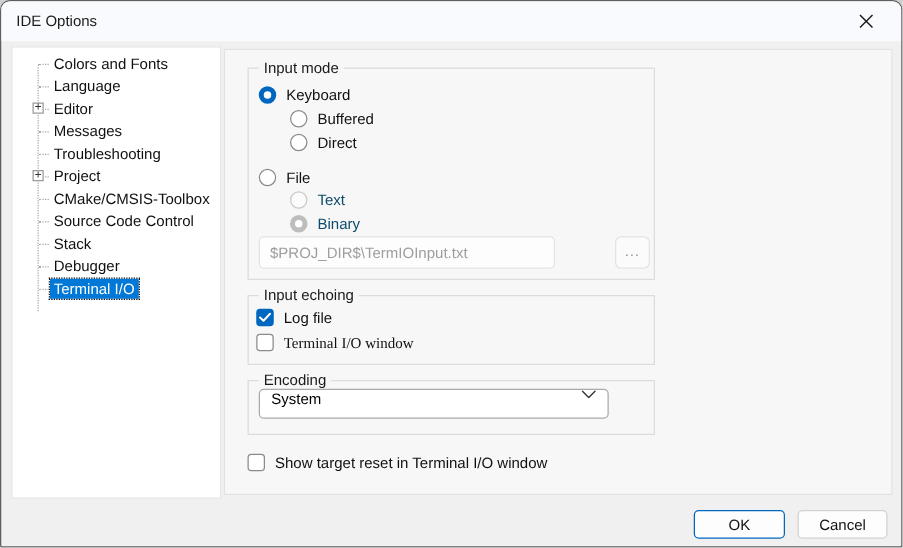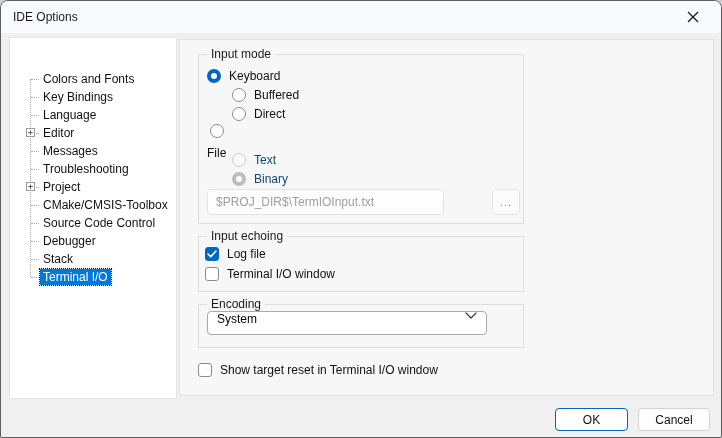--- a/index.html
+++ b/index.html
@@ -12,21 +12,21 @@
     border:1px solid #5f5f5f;
     border-radius:8px 8px 2px 2px;
     overflow:hidden;
   }
   
   .titlebar{position:absolute;left:0;top:0;width:100%;height:32px;background:#f9fafd;display:flex;align-items:center;}
   .title{padding-left:12px;font-size:12px;color:#1b1b1b;}
   .closebtn{position:absolute;right:6px;top:0;width:44px;height:32px;display:flex;align-items:center;justify-content:center;cursor:default;}
   
   .tree-panel{position:absolute;left:8px;top:36px;width:168px;height:362px;background:#ffffff;border:1px solid #e3e3e3;overflow:hidden;}
-  .tree{position:relative;padding-top:4px;margin-top:28px;}
+  .tree{position:relative;padding-top:4px;}
   .vline{position:absolute;left:20px;top:13px;height:198px;width:0;border-left:1px dotted #a9a9a9;}
   .trow{height:18px;position:relative;display:flex;align-items:center;}
   .stub{position:absolute;left:21px;top:9px;width:8px;height:0;border-top:1px dotted #a9a9a9;}
   .expander{position:absolute;left:16px;top:4px;width:9px;height:9px;border:1px solid #9a9a9a;background:#fff;display:flex;align-items:center;justify-content:center;z-index:2;}
   .plus{font-size:9px;line-height:1;margin-top:-1px;color:#333;font-family:"DejaVu Sans Mono",monospace;}
   .tlabel{margin-left:30px;padding:1px 3px;white-space:nowrap;}
   .tlabel.sel{background:#0078d7;color:#fff;outline:1px dotted #0f0f0f;}
   
   .content-panel{position:absolute;left:178px;top:38px;width:535px;height:357px;background:#f7f7f7;border:1px solid #e2e2e2;}
   .group{position:absolute;border:1px solid #dcdcdc;padding-left:40px;}
@@ -64,24 +64,20 @@
   <div class="tree-panel">
     <div class="tree">
       <div class="vline"></div>
 
       <div class="trow">
         <span class="stub"></span>
         <span class="tlabel">Colors and Fonts</span>
       </div>
       <div class="trow">
         <span class="stub"></span>
-        <span class="tlabel">Key Bindings</span>
-      </div>
-      <div class="trow">
-        <span class="stub"></span>
         <span class="tlabel">Language</span>
       </div>
       <div class="trow">
         <span class="stub"></span>
         <span class="expander">
             <span class="plus">+</span>
           </span>
         <span class="tlabel">Editor</span>
       </div>
       <div class="trow">
@@ -102,25 +98,25 @@
       <div class="trow">
         <span class="stub"></span>
         <span class="tlabel">CMake/CMSIS-Toolbox</span>
       </div>
       <div class="trow">
         <span class="stub"></span>
         <span class="tlabel">Source Code Control</span>
       </div>
       <div class="trow">
         <span class="stub"></span>
-        <span class="tlabel">Debugger</span>
+        <span class="tlabel">Stack</span>
       </div>
       <div class="trow">
         <span class="stub"></span>
-        <span class="tlabel">Stack</span>
+        <span class="tlabel">Debugger</span>
       </div>
       <div class="trow">
         <span class="stub"></span>
         <span class="tlabel sel">Terminal I/O</span>
       </div>
     </div>
   </div>
 
   <div class="content-panel">
 
@@ -132,21 +128,21 @@
         <span>Keyboard</span>
       </div>
       <div class="ctl" style="left:33px;top:32px;">
         <span class="radio"></span>
         <span>Buffered</span>
       </div>
       <div class="ctl" style="left:33px;top:51px;">
         <span class="radio"></span>
         <span>Direct</span>
       </div>
-      <div class="ctl" style="left:8px;top:69px;flex-direction:column;">
+      <div class="ctl" style="left:8px;top:79px;">
         <span class="radio"></span>
         <span>File</span>
       </div>
       <div class="ctl" style="left:33px;top:97px;">
         <span class="radio disb"></span>
         <span class="dis">Text</span>
       </div>
       <div class="ctl" style="left:33px;top:116px;">
         <span class="radio disb checked"></span>
         <span class="dis">Binary</span>
@@ -160,21 +156,21 @@
       <span class="gtitle">Input echoing</span>
 
       <div class="ctl" style="left:6px;top:9px;">
         <span class="cb checked">
           <svg width="10" height="8" viewBox="0 0 10 8">
             <polyline points="1,4 3.8,6.6 9,1" fill="none" stroke="#ffffff" stroke-width="1.6" stroke-linecap="round" stroke-linejoin="round"></polyline>
           </svg>
         </span>
         <span>Log file</span>
       </div>
-      <div class="ctl" style="left:6px;top:29px;">
+      <div class="ctl" style="left:6px;top:29px;font-family:Liberation Serif, serif;">
         <span class="cb"></span>
         <span>Terminal I/O window</span>
       </div>
     </div>
 
     <div class="group" style="left:18px;top:264px;width:326px;height:44px;">
       <span class="gtitle">Encoding</span>
       <div class="combo" style="left:8px;top:6px;width:280px;height:24px;">
         <span>System</span>
         <svg width="12" height="7" viewBox="0 0 12 7">

